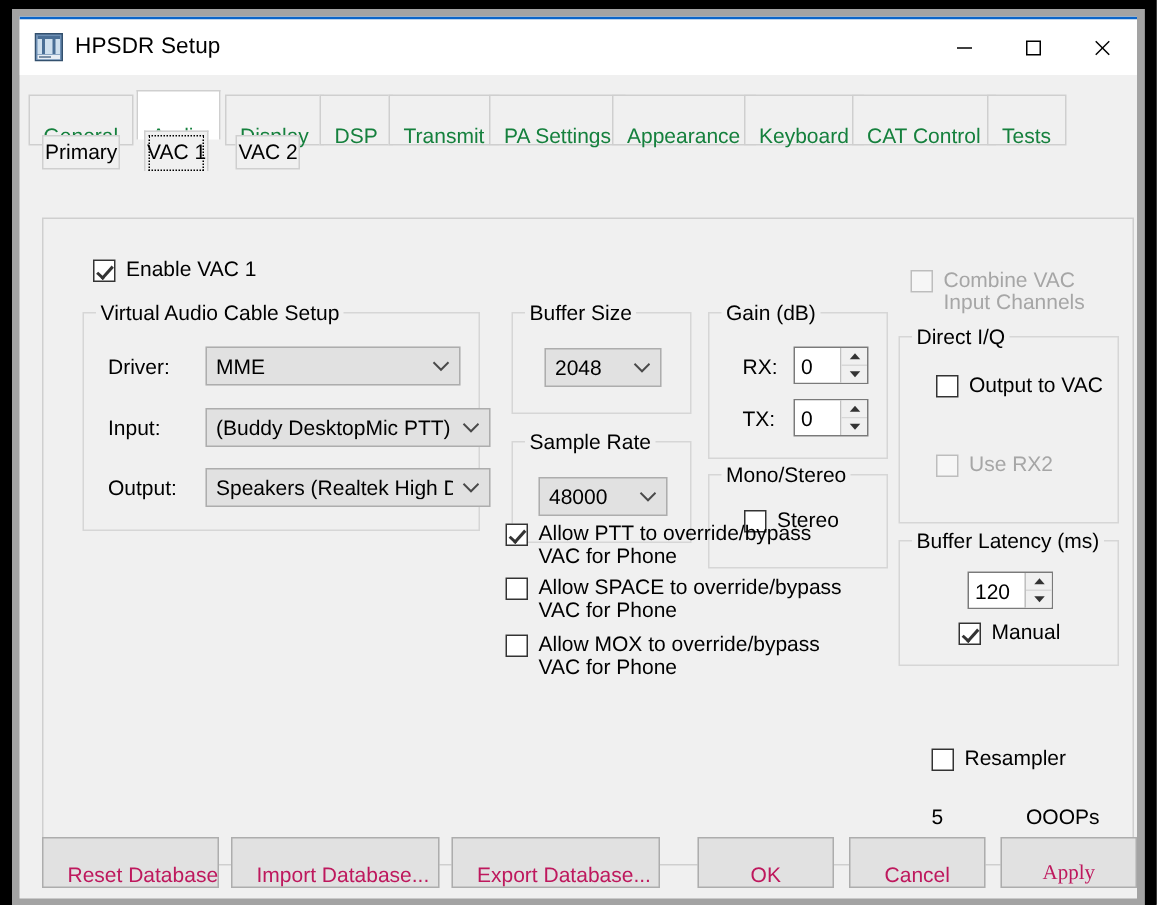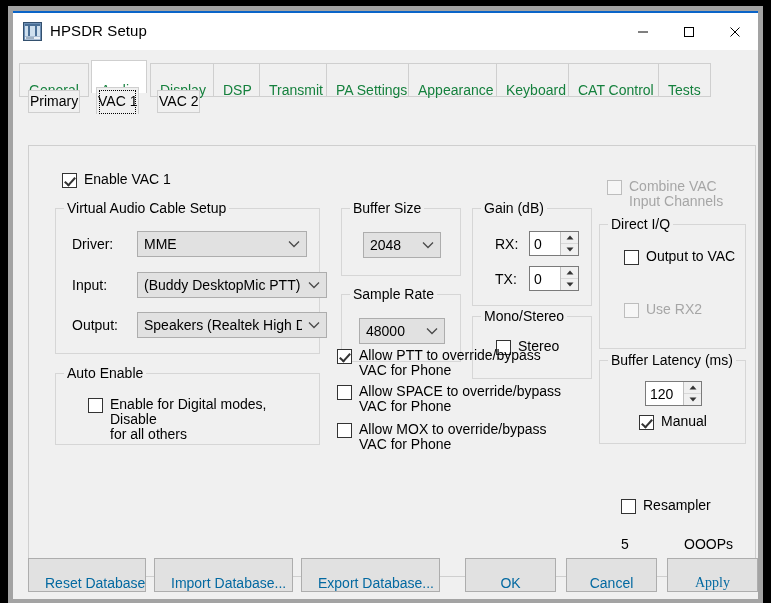--- a/index.html
+++ b/index.html
@@ -217,21 +217,21 @@
     font-size: 14px; color: #000;
     white-space: nowrap;
   }
 
   
   .btn {
     position: absolute;
     height: 30px;
     background: #e1e1e1;
     border: 1px solid #adadad;
-    font-size: 14px; color: #0369a1;
+    font-size: 14px; color: #be185d;
     font-family: "Liberation Sans", sans-serif;
     cursor: default;
     padding: 16px;
     white-space: nowrap;
   }
 </style>
 </head>
 <body>
 
 <div id="window">
@@ -325,28 +325,20 @@
       <div class="combo" style="left:81px; top:103px; width:190px; height:26px;">
         <span class="ctext">Speakers (Realtek High Defi</span>
         <span class="carrow">
           <svg width="12" height="8" viewBox="0 0 12 8">
               <polyline points="1,1.5 6,6.5 11,1.5" fill="none" stroke="#4a4a4a" stroke-width="1.3"></polyline>
             </svg>
         </span>
       </div>
     </div>
 
-    <div class="group" style="left:26px; top:227px; width:265px; height:72px;">
-      <span class="glabel">Auto Enable</span>
-      <div class="cb" style="left:32px; top:23px; width:215px;">
-        <span class="cbbox"></span>
-        <span class="cblabel">Enable for Digital modes, Disable
-for all others</span>
-      </div>
-    </div>
 
     <div class="group" style="left:312px; top:62px; width:120px; height:68px;">
       <span class="glabel">Buffer Size</span>
       <div class="combo" style="left:21px; top:23px; width:78px; height:26px;">
         <span class="ctext">2048</span>
         <span class="carrow">
           <svg width="12" height="8" viewBox="0 0 12 8">
               <polyline points="1,1.5 6,6.5 11,1.5" fill="none" stroke="#4a4a4a" stroke-width="1.3"></polyline>
             </svg>
         </span>

